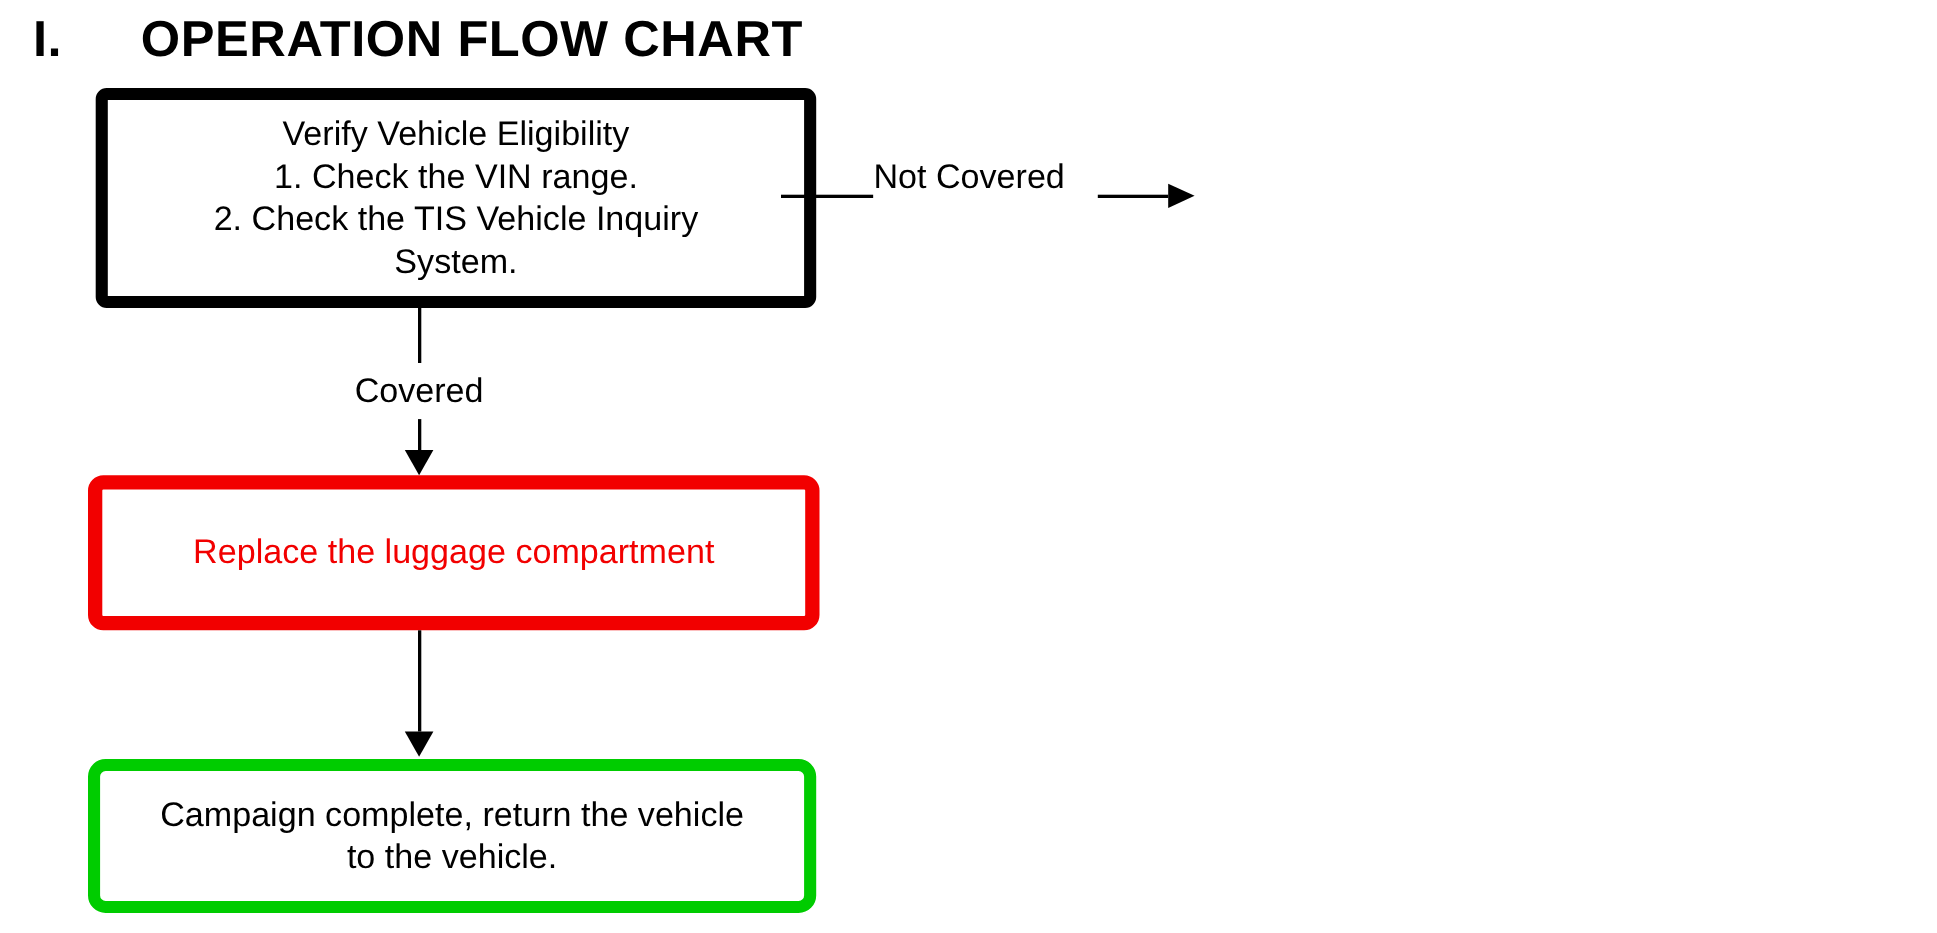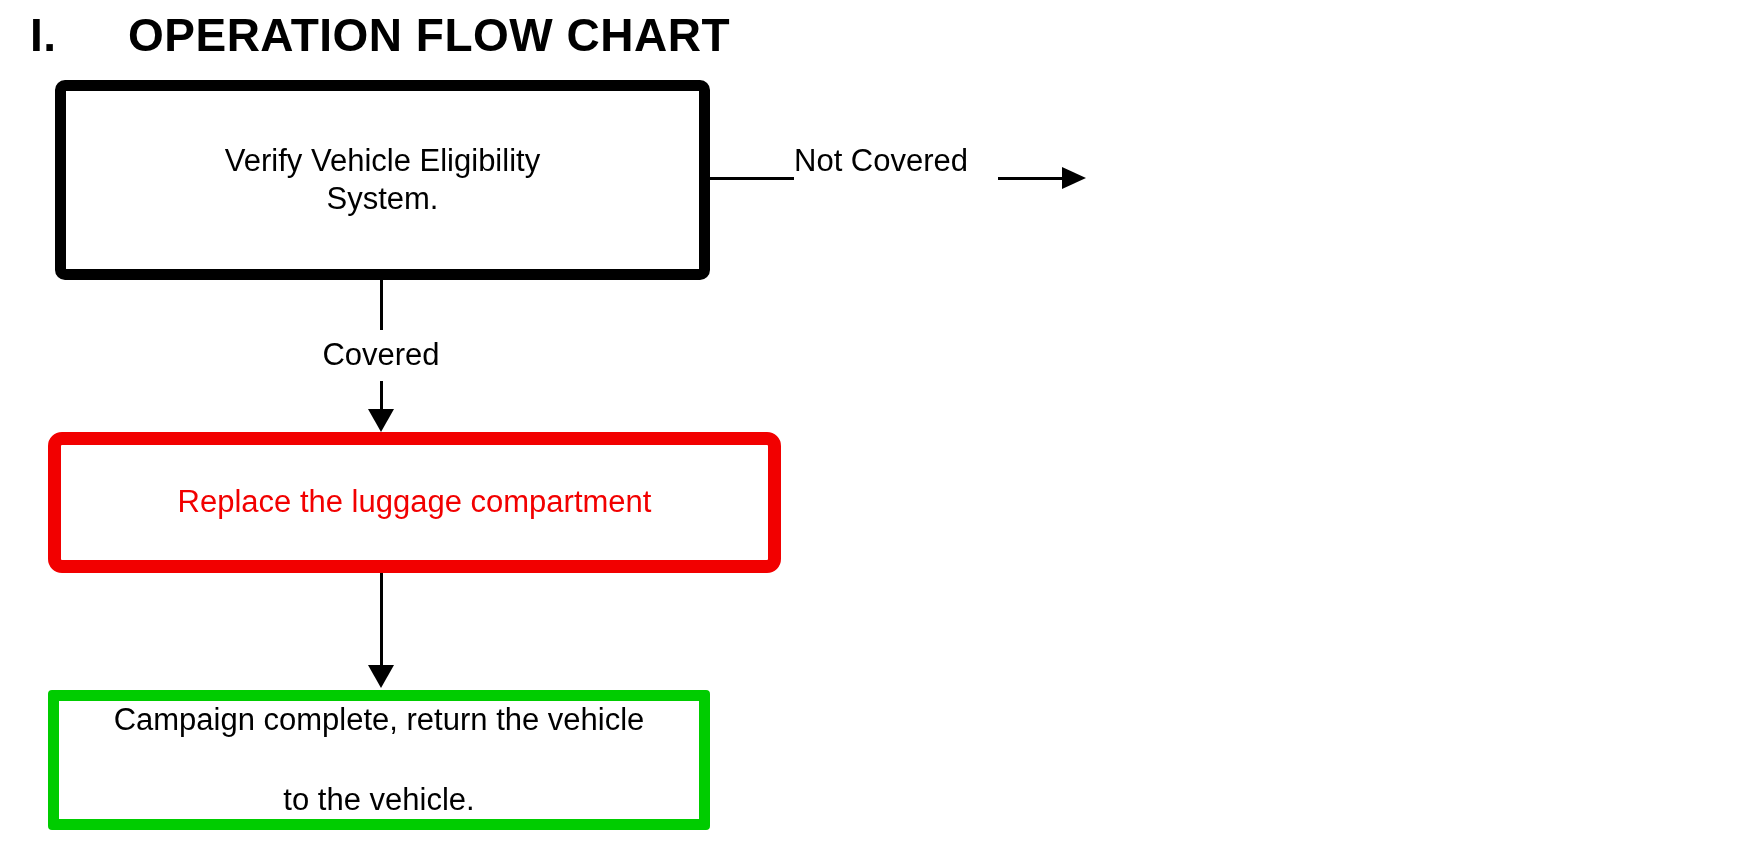--- a/index.html
+++ b/index.html
@@ -31,43 +31,43 @@
     position: absolute;
     background: #ffffff;
     display: flex;
     flex-direction: column;
     justify-content: center;
     align-items: center;
     text-align: center;
     font-size: 31px;
     line-height: 38.5px;
     white-space: nowrap;
+    margin-left: 32px;
   }
 
   .box-verify {
     left: 55px; top: 80px; width: 655px; height: 200px;
     border: 11px solid var(--black, #000);
     border-radius: 10px;
   }
   .box-no-action {
     left: 1085px; top: 83px; width: 648px; height: 189px;
     border: 3px solid var(--black, #000);
     border-radius: 0;
   }
   .box-replace {
-    left: 48px; top: 432px; width: 733px; height: 141px;
+    left: 48px; top: 432px; width: 665px; height: 141px;
     border: 13px solid var(--red, #f20000);
     border-radius: 14px;
     color: var(--red, #f20000);
   }
   .box-complete {
     left: 48px; top: 690px; width: 662px; height: 140px;
     border: 11px solid var(--green, #00cc00);
-    border-radius: 4px;
-    justify-content: space-between;
+    border-radius: 16px;
   }
 
   
   .line {
     position: absolute;
     background: var(--black, #000);
   }
   .h-line-a { left: 710px; top: 177px; width: 84px; height: 3px; }
   .h-line-b { left: 998px; top: 177px; width: 64px; height: 3px; }
   .v-line-a { left: 380px; top: 280px; width: 3px; height: 50px; }
@@ -106,20 +106,22 @@
 </head>
 <body>
 
 <div class="page">
 
   <span class="title-numeral">I.</span>
   <span class="title-text">OPERATION FLOW CHART</span>
 
   <div class="fc-box box-verify">
     <div>Verify Vehicle Eligibility</div>
+    <div>1. Check the VIN range.</div>
+    <div>2. Check the TIS Vehicle Inquiry</div>
     <div>System.</div>
   </div>
 
   <div class="line h-line-a"></div>
   <span class="connector-label label-not-covered">Not Covered</span>
   <div class="line h-line-b"></div>
   <div class="arrow-right"></div>
 
 
   <div class="line v-line-a"></div>

